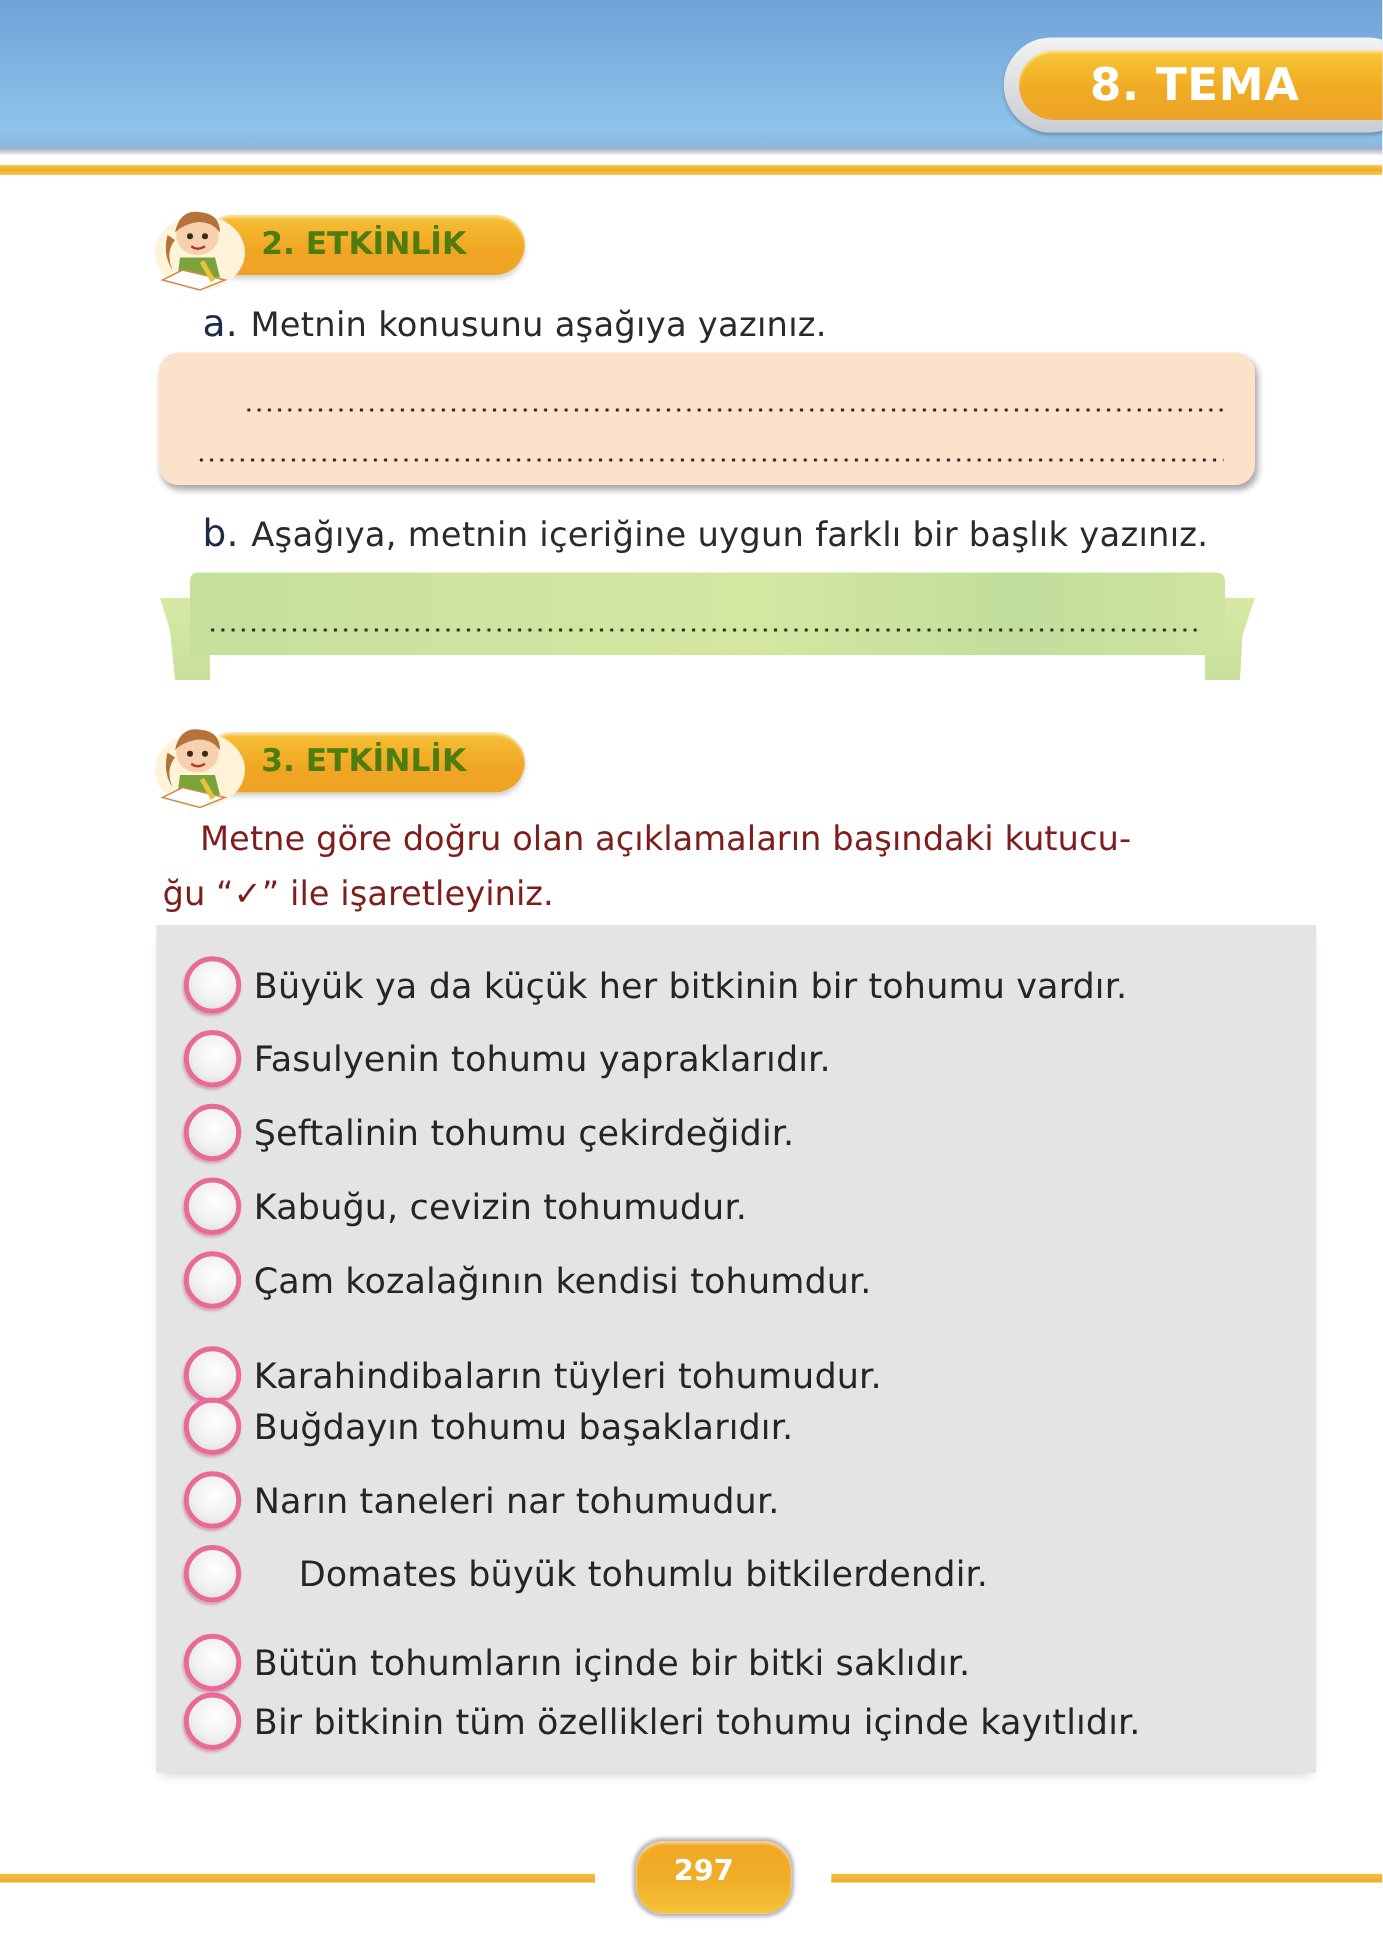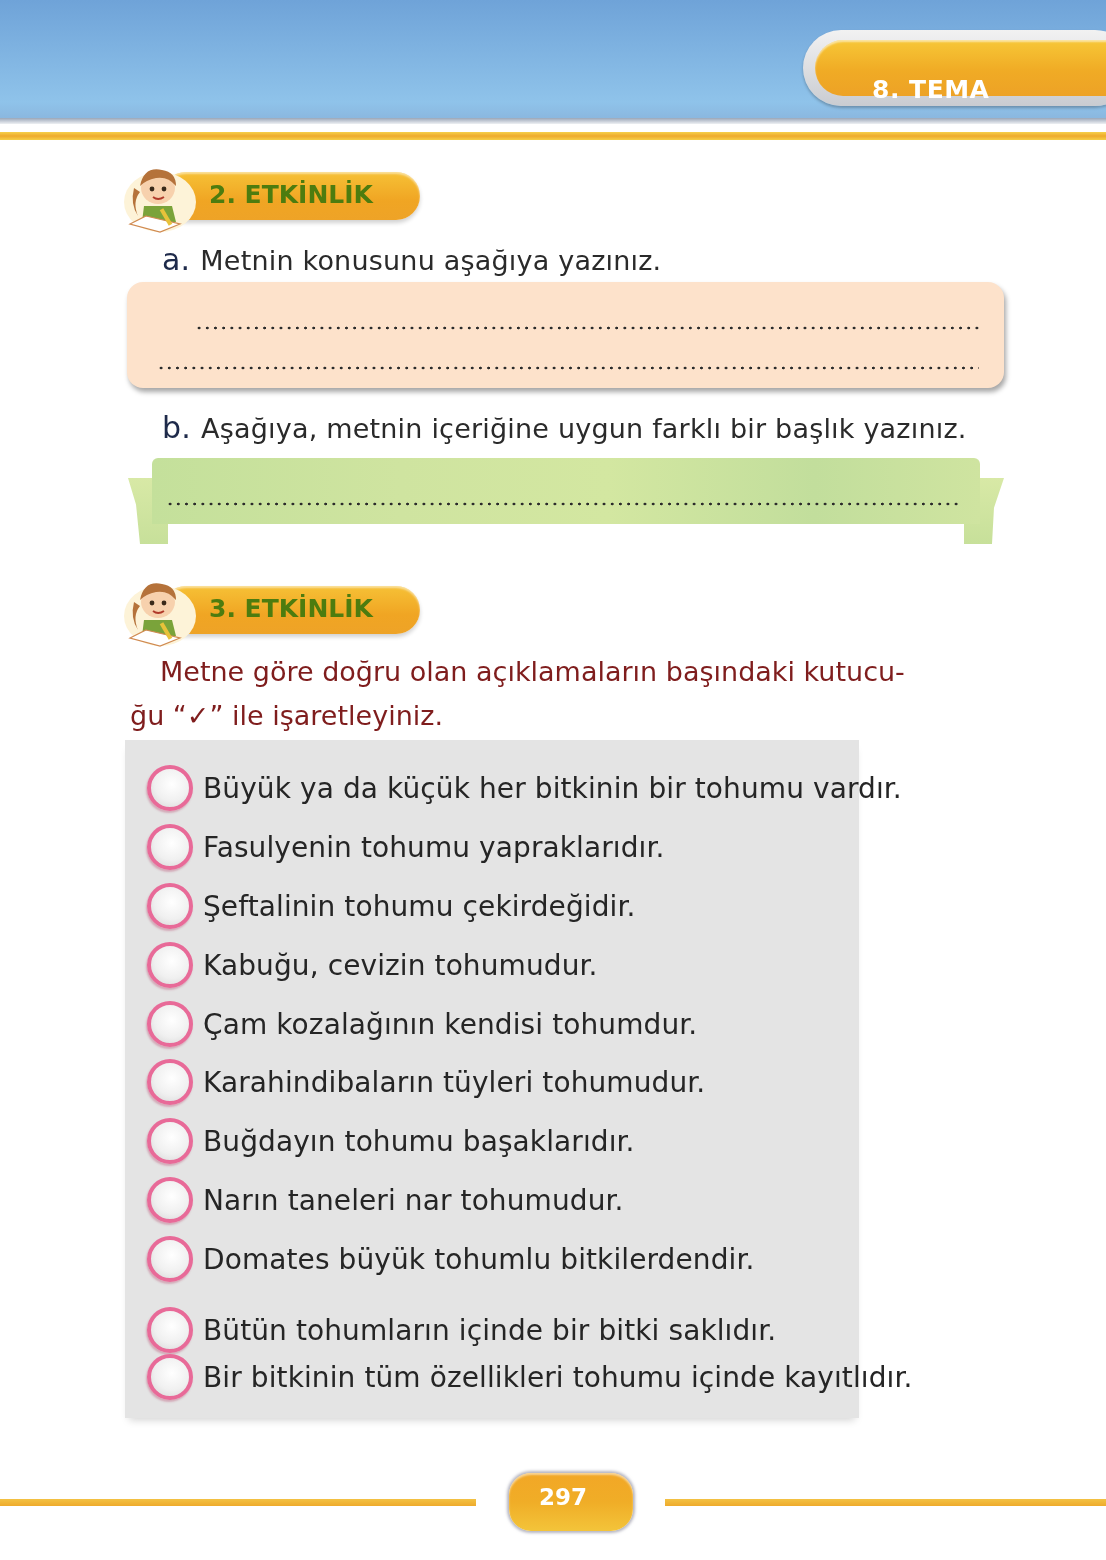--- a/index.html
+++ b/index.html
@@ -26,22 +26,22 @@
     box-shadow: 0 2px 3px rgba(0,0,0,0.25);
   }
   .tema-pill {
     position: absolute; left: 815px; top: 40px; width: 320px; height: 56px;
     border-radius: 28px;
     background: linear-gradient(180deg, #f7c737 0%, #f0ab25 55%, #eda226 100%);
     box-shadow: inset 0 2px 2px rgba(255,255,255,0.55);
   }
   .tema-label {
     position: absolute; left: 872px; top: 48px;
-    font-family: "DejaVu Sans", sans-serif; font-weight: bold; font-size: 25px;
-    color: #ffffff; letter-spacing: 0.5px; margin-top: 27px;
+    font-family: "DejaVu Sans", sans-serif; font-weight: bold; font-size: 36px;
+    color: #ffffff; letter-spacing: 0.5px;
   }
 
   
   .badge {
     position: absolute; width: 310px; height: 62px;
   }
   .badge-pill {
     position: absolute; left: 50px; top: 6px; width: 258px; height: 48px;
     border-radius: 24px;
     background: linear-gradient(180deg, #f6c136 0%, #f0a523 60%, #eea327 100%);
@@ -91,21 +91,21 @@
   
   .instr {
     position: absolute; left: 130px; top: 650px; width: 880px;
     font-family: "DejaVu Sans", sans-serif; font-size: 27px; line-height: 44px; color: #7f1d1d;
   }
   .instr .indent { display: inline-block; width: 30px; }
   .check-glyph { font-weight: bold; font-style: italic; }
 
   
   .panel {
-    position: absolute; left: 125px; top: 740px; width: 734px; height: 678px;
+    position: absolute; left: 125px; top: 740px; width: 928px; height: 678px;
     background: #e4e4e4;
     box-shadow: 0 6px 8px -4px rgba(0,0,0,0.18);
   }
   .stmt {
     position: absolute; left: 22px; height: 48px; display: flex; align-items: center;
   }
   .radio {
     width: 46px; height: 46px; border-radius: 50%;
     border: 4px solid #e86a98;
     background: radial-gradient(circle at 55% 40%, #ffffff 0%, #f0f0f0 55%, #d4d4d4 100%);
@@ -215,33 +215,33 @@
     <span class="stmt-text">Şeftalinin tohumu çekirdeğidir.</span>
   </div>
   <div class="stmt" style="top:201px;">
     <div class="radio"></div>
     <span class="stmt-text">Kabuğu, cevizin tohumudur.</span>
   </div>
   <div class="stmt" style="top:260px;justify-content:flex-end;">
     <div class="radio"></div>
     <span class="stmt-text">Çam kozalağının kendisi tohumdur.</span>
   </div>
-  <div class="stmt" style="top:318px;">
+  <div class="stmt" style="top:336px;">
     <div class="radio"></div>
     <span class="stmt-text">Karahindibaların tüyleri tohumudur.</span>
   </div>
   <div class="stmt" style="top:377px;">
     <div class="radio"></div>
     <span class="stmt-text">Buğdayın tohumu başaklarıdır.</span>
   </div>
   <div class="stmt" style="top:436px;">
     <div class="radio"></div>
     <span class="stmt-text">Narın taneleri nar tohumudur.</span>
   </div>
-  <div class="stmt" style="top:495px;">
+  <div class="stmt" style="top:495px;gap:36px;">
     <div class="radio"></div>
     <span class="stmt-text">Domates büyük tohumlu bitkilerdendir.</span>
   </div>
   <div class="stmt" style="top:566px;">
     <div class="radio"></div>
     <span class="stmt-text">Bütün tohumların içinde bir bitki saklıdır.</span>
   </div>
   <div class="stmt" style="top:613px;">
     <div class="radio"></div>
     <span class="stmt-text">Bir bitkinin tüm özellikleri tohumu içinde kayıtlıdır.</span>

